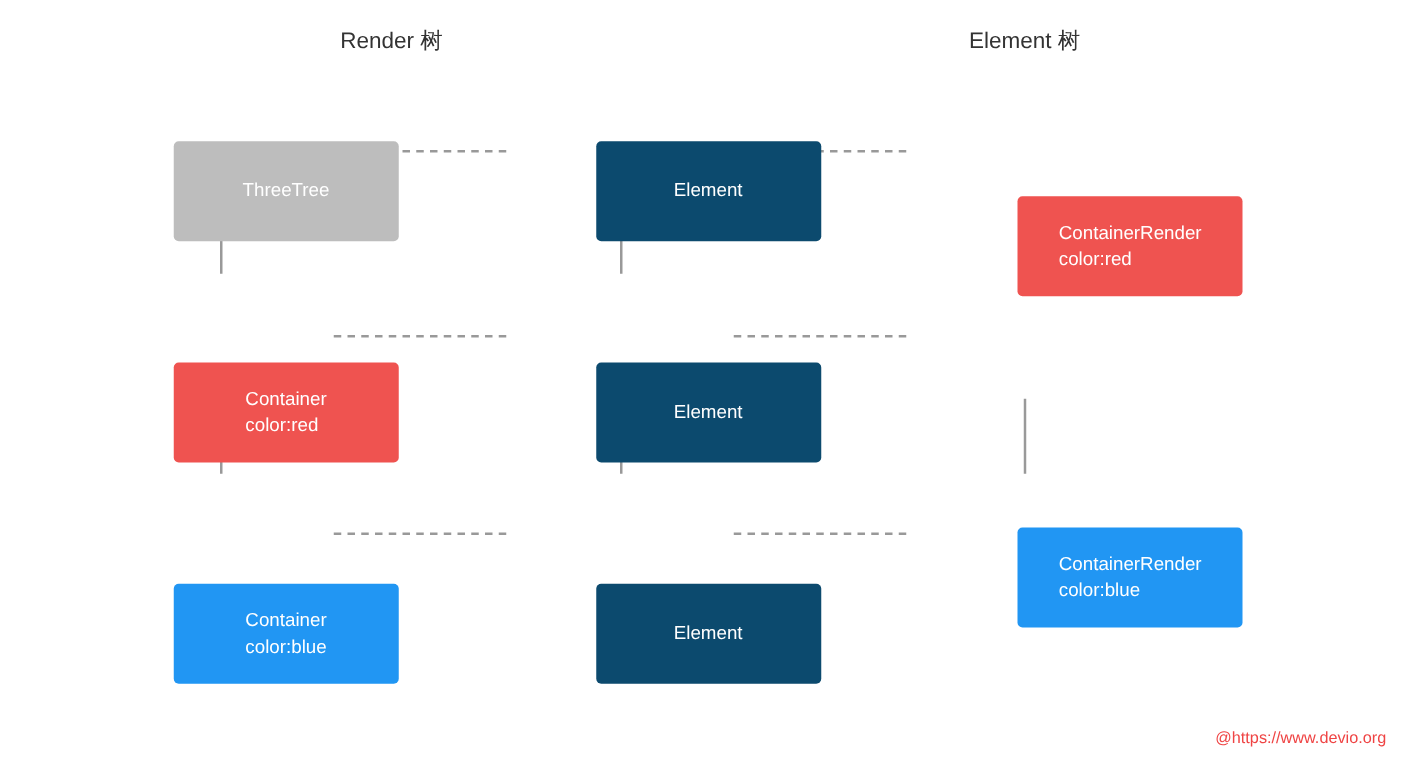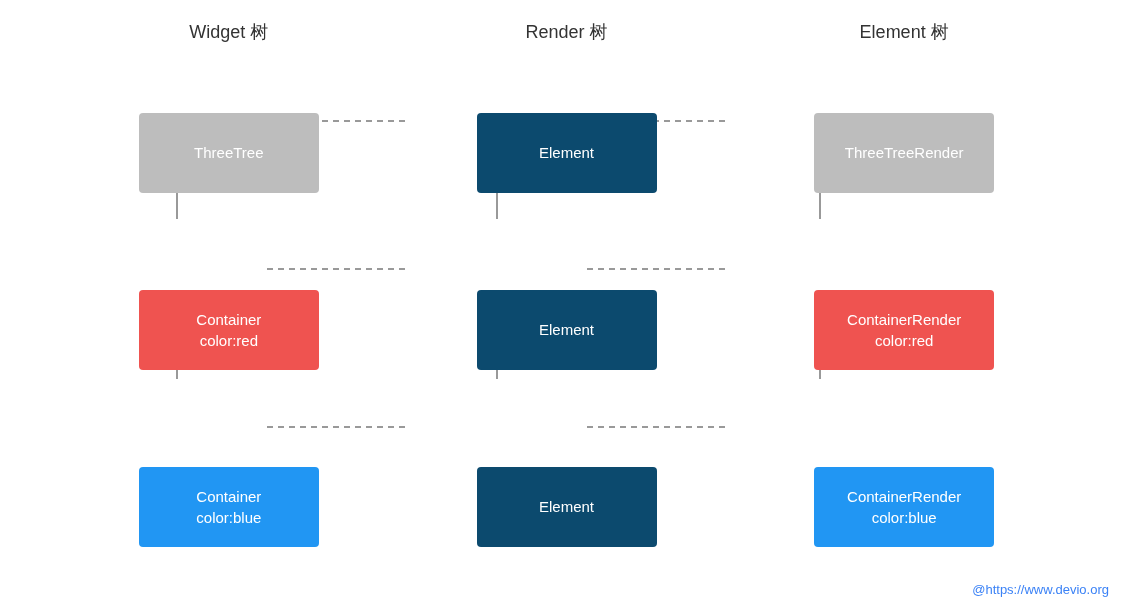--- a/index.html
+++ b/index.html
@@ -57,21 +57,20 @@
     }
 
     
     .node {
       width: 180px;
       height: 80px;
       border-radius: 4px;
       display: flex;
       align-items: center;
       justify-content: center;
-      text-align: center;
       font-size: 15px;
       line-height: 1.4;
       position: relative;
     }
 
     .node-gray {
       background: #bdbdbd;
       color: #fff;
     }
 
@@ -98,30 +97,29 @@
       height: 100%;
       pointer-events: none;
     }
 
     
     .watermark {
       position: absolute;
       bottom: 18px;
       right: 24px;
       font-size: 13px;
-      color: #3b82f6;
+      color: #ef4444;
     }
   </style>
 </head>
 <body>
 
 <div class="diagram">
 
   <div class="headers">
-    <div class="col-header">Widget 树</div>
     <div class="col-header">Render 树</div>
     <div class="col-header">Element 树</div>
   </div>
 
   <div class="diagram-area">
 
     <svg class="connections-svg">
 
       <line x1="177" y1="97" x2="177" y2="155" stroke="#999" stroke-width="2"></line>
 
@@ -164,23 +162,20 @@
       </div>
       <div class="node node-dark">
         <span>Element</span>
       </div>
       <div class="node node-dark">
         <span>Element</span>
       </div>
     </div>
 
     <div class="col">
-      <div class="node node-gray">
-        <span>ThreeTreeRender</span>
-      </div>
       <div class="node node-red">
         <span style="white-space:pre-line">ContainerRender
 color:red</span>
       </div>
       <div class="node node-blue">
         <span style="white-space:pre-line">ContainerRender
 color:blue</span>
       </div>
     </div>
 

